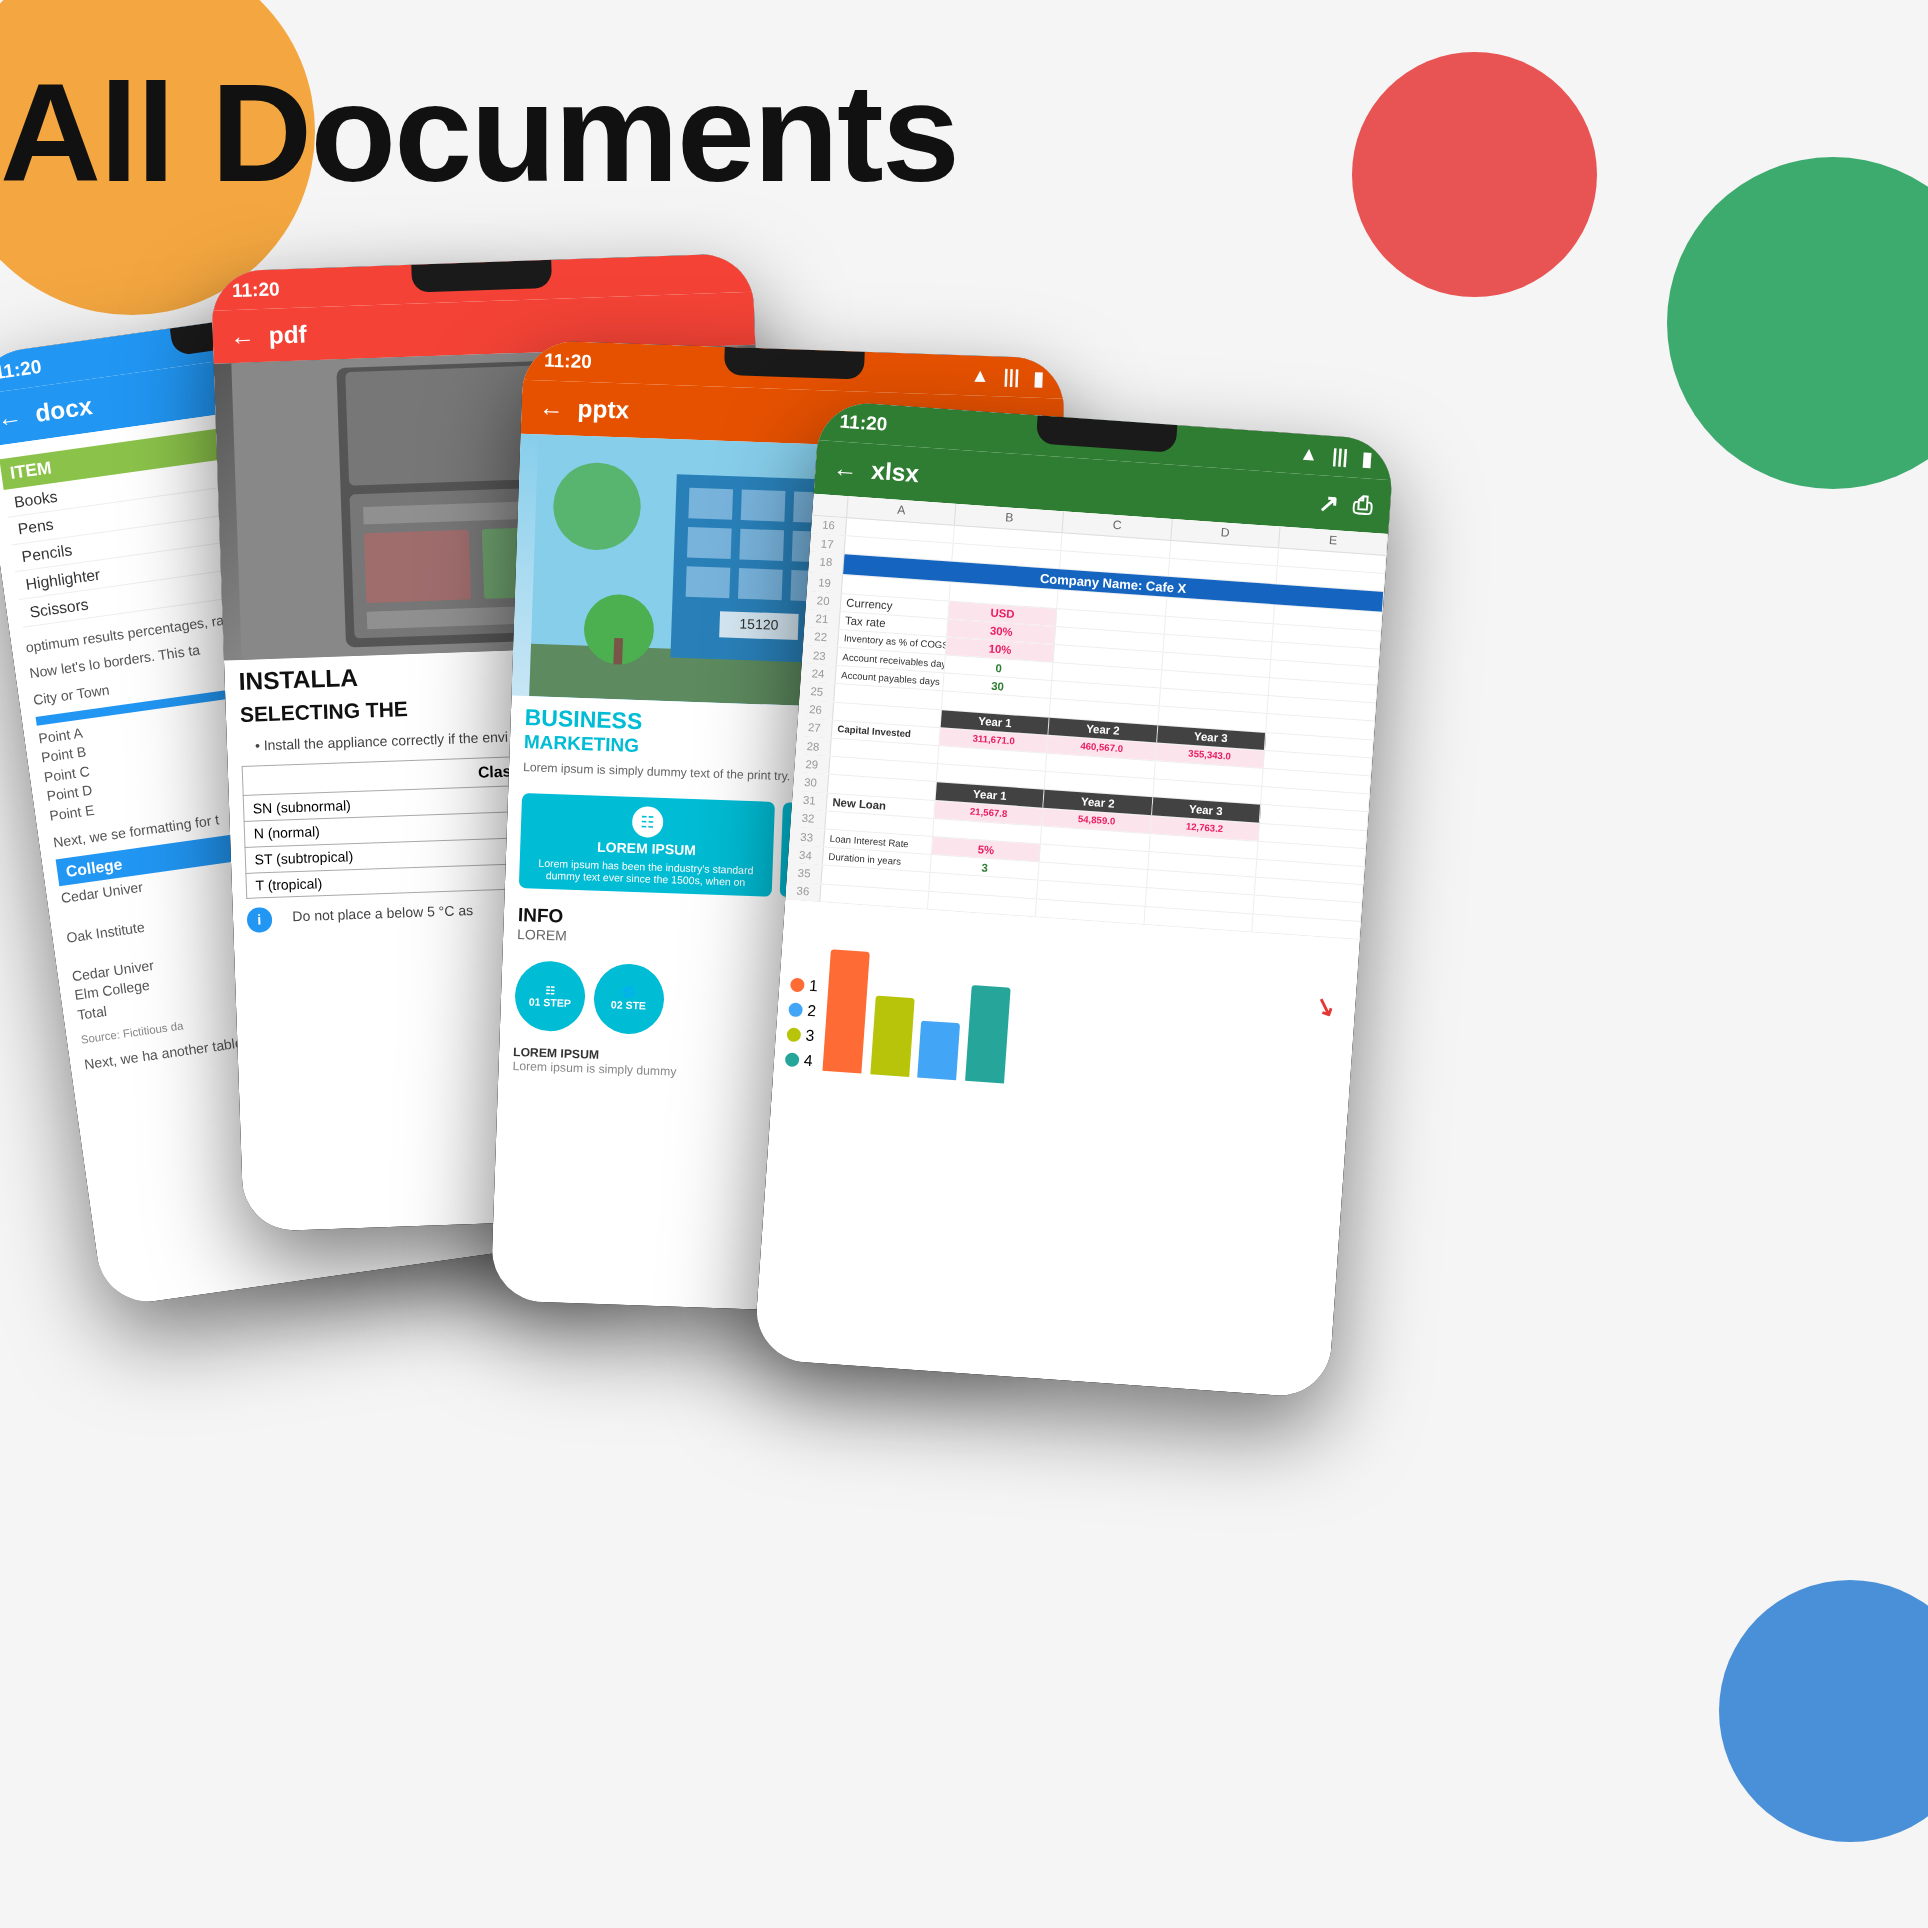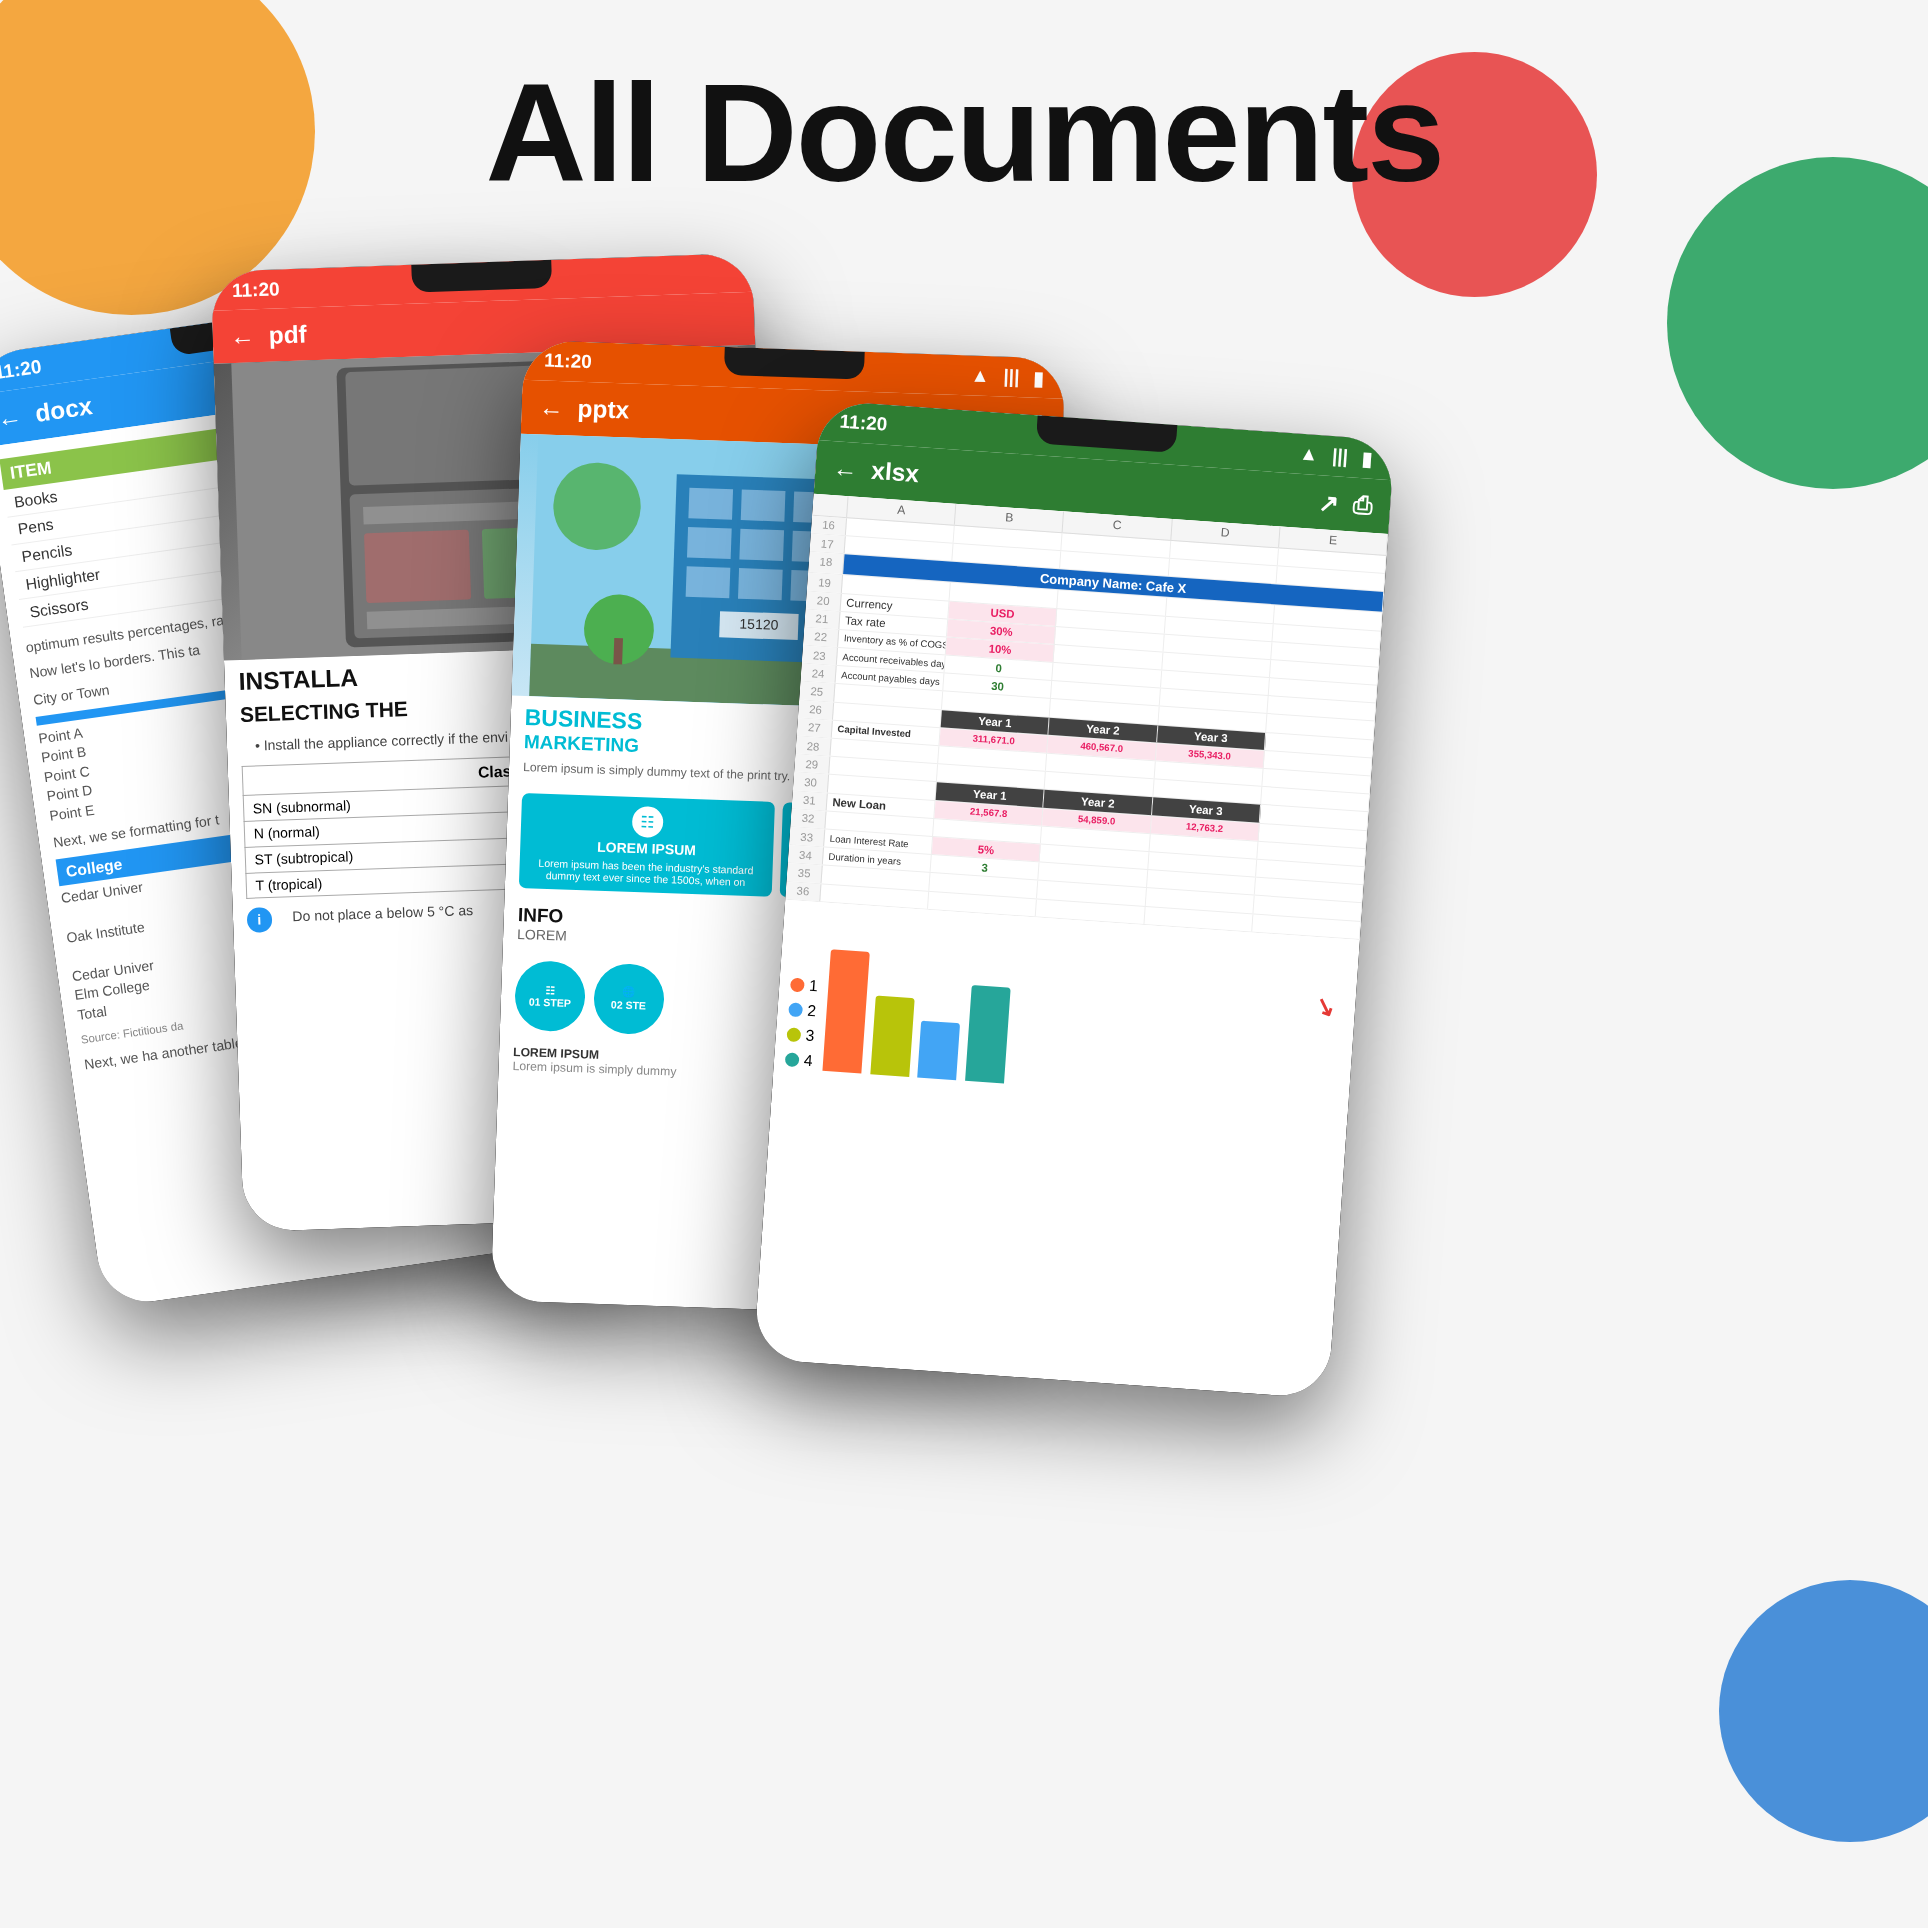--- a/index.html
+++ b/index.html
@@ -36,21 +36,21 @@
       width: 262px; height: 262px;
       background: #4A90D9;
       bottom: 87px; right: -52px;
     }
 
     
     .main-title {
       position: absolute;
       top: 52px;
       left: 0; right: 0;
-      text-align: center;
+      text-align: left;
       font-size: 140px;
       font-weight: 900;
       color: #111;
       letter-spacing: -1.7px;
       z-index: 10;
     }
 
     
     .phone-frame {
       position: absolute;

